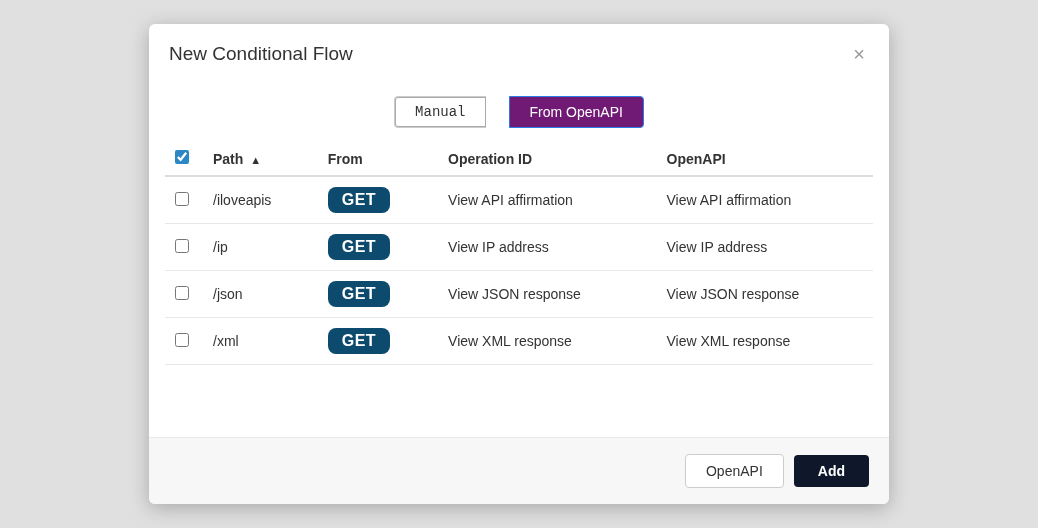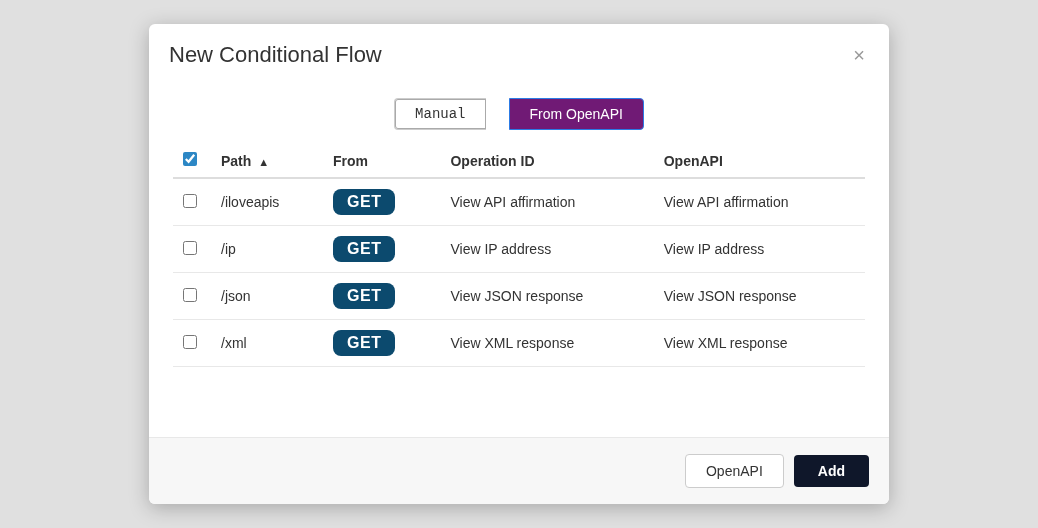--- a/index.html
+++ b/index.html
@@ -28,21 +28,21 @@
 
     .dialog-header {
       display: flex;
       align-items: center;
       justify-content: space-between;
       padding: 18px 20px 14px 20px;
       border-bottom: none;
     }
 
     .dialog-title {
-      font-size: 22px;
+      font-size: 19px;
       font-weight: 400;
       color: #333;
     }
 
     .close-btn {
       background: none;
       border: none;
       font-size: 20px;
       color: #999;
       cursor: pointer;
@@ -92,21 +92,21 @@
       background: #701a75;
       color: #fff;
       border-color: #2c7be5;
       box-shadow: none;
       margin-left: 23px;
     }
 
     
     .table-wrapper {
       flex: 1;
-      padding: 0 24px;
+      padding: 0 16px;
     }
 
     table {
       width: 100%;
       border-collapse: collapse;
     }
 
     thead tr {
       border-bottom: 2px solid #ddd;
     }

